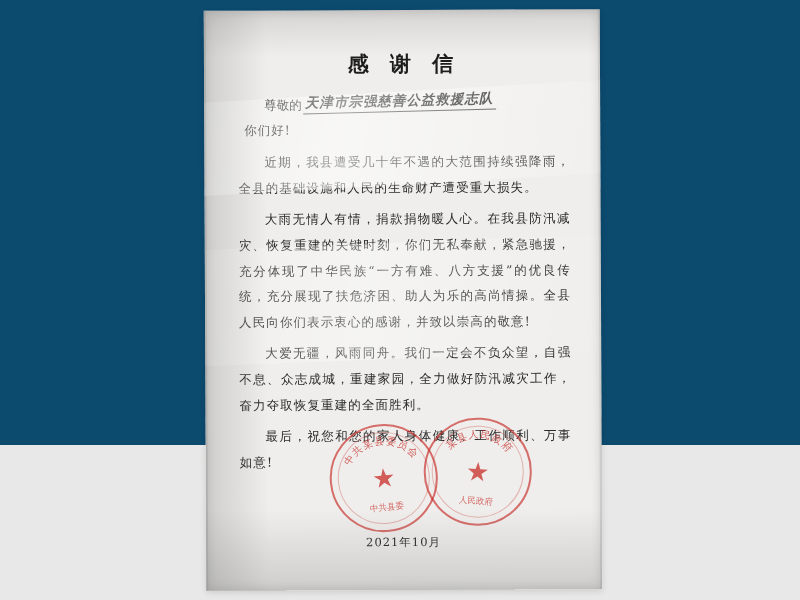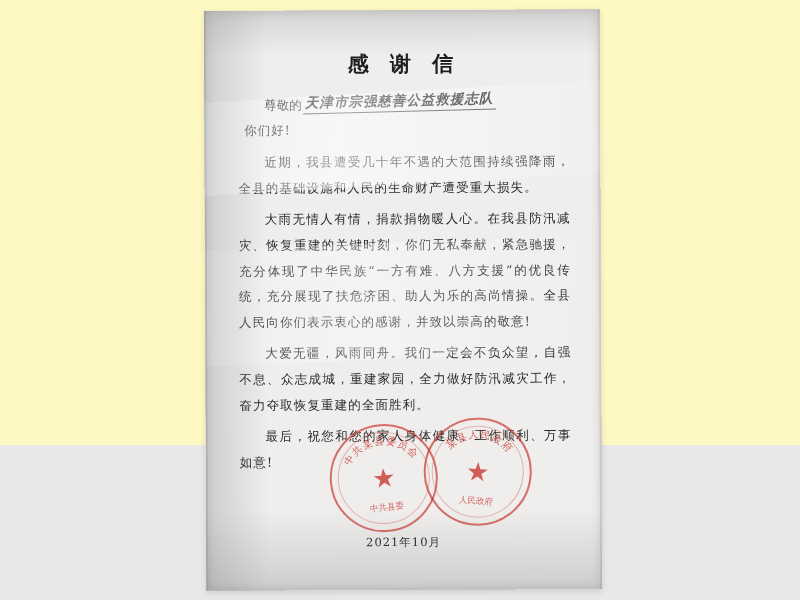--- a/index.html
+++ b/index.html
@@ -9,21 +9,21 @@
     height: 600px;
     overflow: hidden;
     background: #e8e8e8;
     font-family: "DejaVu Sans", sans-serif;
   }
 
   #stage {
     position: relative;
     width: 800px;
     height: 445px;
-    background: #fef9c3;
+    background: #0c4a6e;
   }
 
   
   #paper {
     position: absolute;
     left: 205px;
     top: 10px;
     width: 396px;
     height: 580px;
     background: #efeeec;

